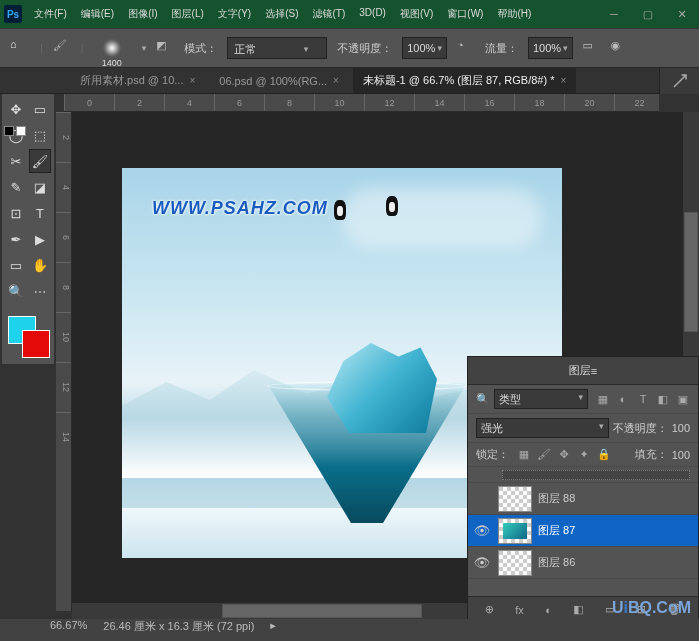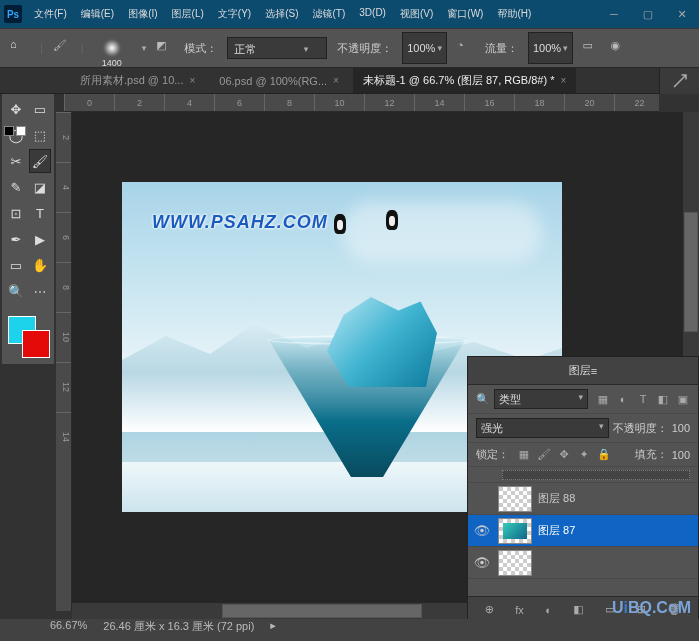--- a/index.html
+++ b/index.html
@@ -1,34 +1,34 @@
 <!DOCTYPE html>
 <html><head>
 <meta charset="utf-8">
 <style>
 * { margin: 0; padding: 0; box-sizing: border-box; font-family: "Microsoft YaHei", Arial, sans-serif; }
 body { background: #323232; color: #ccc; font-size: 11px; width: 699px; height: 641px; overflow: hidden; position: relative; }
 
 
-.titlebar { height: 28px; background: #0c4a6e; display: flex; align-items: center; padding: 0 4px; }
+.titlebar { height: 28px; background: #14532d; display: flex; align-items: center; padding: 0 4px; }
 .ps-logo { width: 18px; height: 18px; background: #001e36; color: #31a8ff; font-weight: bold; font-size: 10px; display: flex; align-items: center; justify-content: center; border-radius: 2px; margin-right: 6px; }
 .menubar { display: flex; gap: 2px; flex: 1; }
 .menu-item { padding: 4px 6px; color: #ddd; cursor: pointer; font-size: 10px; }
 .win-controls { display: flex; gap: 8px; margin-left: auto; }
 .win-btn { width: 26px; height: 20px; display: flex; align-items: center; justify-content: center; color: #aaa; }
 
 
 .optbar { height: 40px; background: #535353; border-top: 1px solid #383838; border-bottom: 1px solid #2a2a2a; display: flex; align-items: center; padding: 0 10px; gap: 10px; }
 .home-icon { width: 20px; height: 20px; color: #ddd; }
 .brush-preview { width: 36px; height: 36px; display: flex; flex-direction: column; align-items: center; justify-content: center; color: #ddd; position: relative; }
 .brush-preview .dot { width: 18px; height: 18px; border-radius: 50%; background: radial-gradient(circle, #fff 0%, rgba(255,255,255,0.1) 60%, transparent 80%); }
 .brush-preview .size { font-size: 9px; position: absolute; bottom: -2px; margin-top: 46px; }
 .opt-select { background: #3a3a3a; border: 1px solid #222; color: #ddd; padding: 2px 18px 18px 6px; font-size: 11px; position: relative; min-width: 100px; height: 22px; line-height: 18px; }
 .opt-label { color: #ccc; font-size: 11px; }
-.opt-pct { background: #3a3a3a; border: 1px solid #222; color: #ddd; padding: 2px 4px; min-width: 42px; height: 32px; font-size: 11px; display: inline-flex; align-items: center; }
+.opt-pct { background: #3a3a3a; border: 1px solid #222; color: #ddd; padding: 2px 4px; min-width: 42px; height: 22px; font-size: 11px; display: inline-flex; align-items: center; }
 .small-icon { width: 18px; height: 18px; color: #bbb; }
 .chev { margin-left: 2px; font-size: 9px; color: #aaa; }
 
 
 .tabbar { height: 26px; background: #323232; display: flex; align-items: center; padding-left: 70px; gap: 4px; border-bottom: 1px solid #222; }
 .doc-tab { padding: 5px 10px; color: #999; font-size: 11px; display: flex; align-items: center; gap: 6px; }
 .doc-tab.active { background: #262626; color: #eee; }
 .tab-close { color: #888; font-size: 10px; }
 .tab-right { margin-left: auto; width: 40px; height: 26px; background: #3a3a3a; display: flex; align-items: center; justify-content: center; border-left: 1px solid #222; }
 
@@ -46,21 +46,21 @@
 .mini-sw.bw2 { background: #fff; }
 
 
 .ruler-h { position: absolute; left: 64px; top: 94px; right: 40px; height: 18px; background: #4a4a4a; border-bottom: 1px solid #2a2a2a; display: flex; overflow: hidden; }
 .ruler-h span { width: 50px; flex-shrink: 0; text-align: center; font-size: 9px; color: #999; border-left: 1px solid #666; height: 18px; line-height: 18px; }
 .ruler-v { position: absolute; left: 56px; top: 112px; width: 16px; bottom: 30px; background: #4a4a4a; border-right: 1px solid #2a2a2a; display: flex; flex-direction: column; overflow: hidden; }
 .ruler-v span { height: 50px; flex-shrink: 0; text-align: center; font-size: 9px; color: #999; border-top: 1px solid #666; writing-mode: vertical-rl; }
 
 
 .canvas-area { position: absolute; left: 72px; top: 112px; right: 0; bottom: 30px; background: #262626; overflow: hidden; }
-.canvas { position: absolute; left: 50px; top: 70px; width: 440px; height: 330px; background: linear-gradient(180deg, #a8d4e8 0%, #cde8f2 35%, #e8f3f8 55%, #a4d0df 70%, #d8e8ee 100%); overflow: hidden; }
+.canvas { position: absolute; left: 50px; top: 56px; width: 440px; height: 390px; background: linear-gradient(180deg, #a8d4e8 0%, #cde8f2 35%, #e8f3f8 55%, #a4d0df 70%, #d8e8ee 100%); overflow: hidden; }
 .clouds { position: absolute; top: 20px; right: 20px; width: 200px; height: 60px; background: rgba(255,255,255,0.4); border-radius: 40px; filter: blur(8px); }
 .mountains { position: absolute; bottom: 80px; left: 0; right: 0; height: 120px; background: linear-gradient(180deg, #e0f0f5 0%, #b8d8e4 50%, #fff 100%); clip-path: polygon(0 40%, 10% 20%, 20% 35%, 30% 10%, 42% 30%, 55% 15%, 68% 35%, 80% 25%, 92% 40%, 100% 30%, 100% 100%, 0 100%); }
 .glass { position: absolute; bottom: 15px; left: 145px; width: 200px; height: 210px; }
 .glass-bowl { position: absolute; bottom: 20px; width: 200px; height: 140px; background: linear-gradient(180deg, rgba(180,230,240,0.3) 0%, #0a6e8a 60%, #084a5d 100%); clip-path: polygon(0 0, 100% 0, 58% 100%, 42% 100%); border-radius: 4px 4px 0 0; }
 .glass-rim { position: absolute; top: 48px; width: 200px; height: 10px; border: 2px solid rgba(255,255,255,0.5); border-radius: 50%; }
 .iceberg { position: absolute; top: 10px; left: 60px; width: 110px; height: 90px; background: linear-gradient(135deg, #bae8f5, #3fb3d0, #0d7a9c); clip-path: polygon(20% 100%, 0 60%, 15% 20%, 40% 0, 65% 15%, 85% 5%, 100% 40%, 90% 100%); }
 .penguin { position: absolute; width: 12px; height: 20px; background: #111; border-radius: 40% 40% 30% 30%; }
 .penguin::after { content: ''; position: absolute; top: 6px; left: 3px; width: 6px; height: 10px; background: #eee; border-radius: 40%; }
 .p1 { top: 32px; left: 212px; }
 .p2 { top: 28px; left: 264px; }
@@ -305,20 +305,21 @@
       <span class="layer-name">图层 88</span>
     </div>
     <div class="layer-row selected">
       <span class="eye">👁</span>
       <div class="layer-thumb img"></div>
       <span class="layer-name">图层 87</span>
     </div>
     <div class="layer-row">
       <span class="eye">👁</span>
       <div class="layer-thumb"></div>
+      <span class="layer-name">图层 86</span>
     </div>
   </div>
   <div class="panel-footer">
     <span>⊕</span>
     <span>fx</span>
     <span>◐</span>
     <span>◧</span>
     <span>▭</span>
     <span>⊞</span>
     <span>🗑</span>

